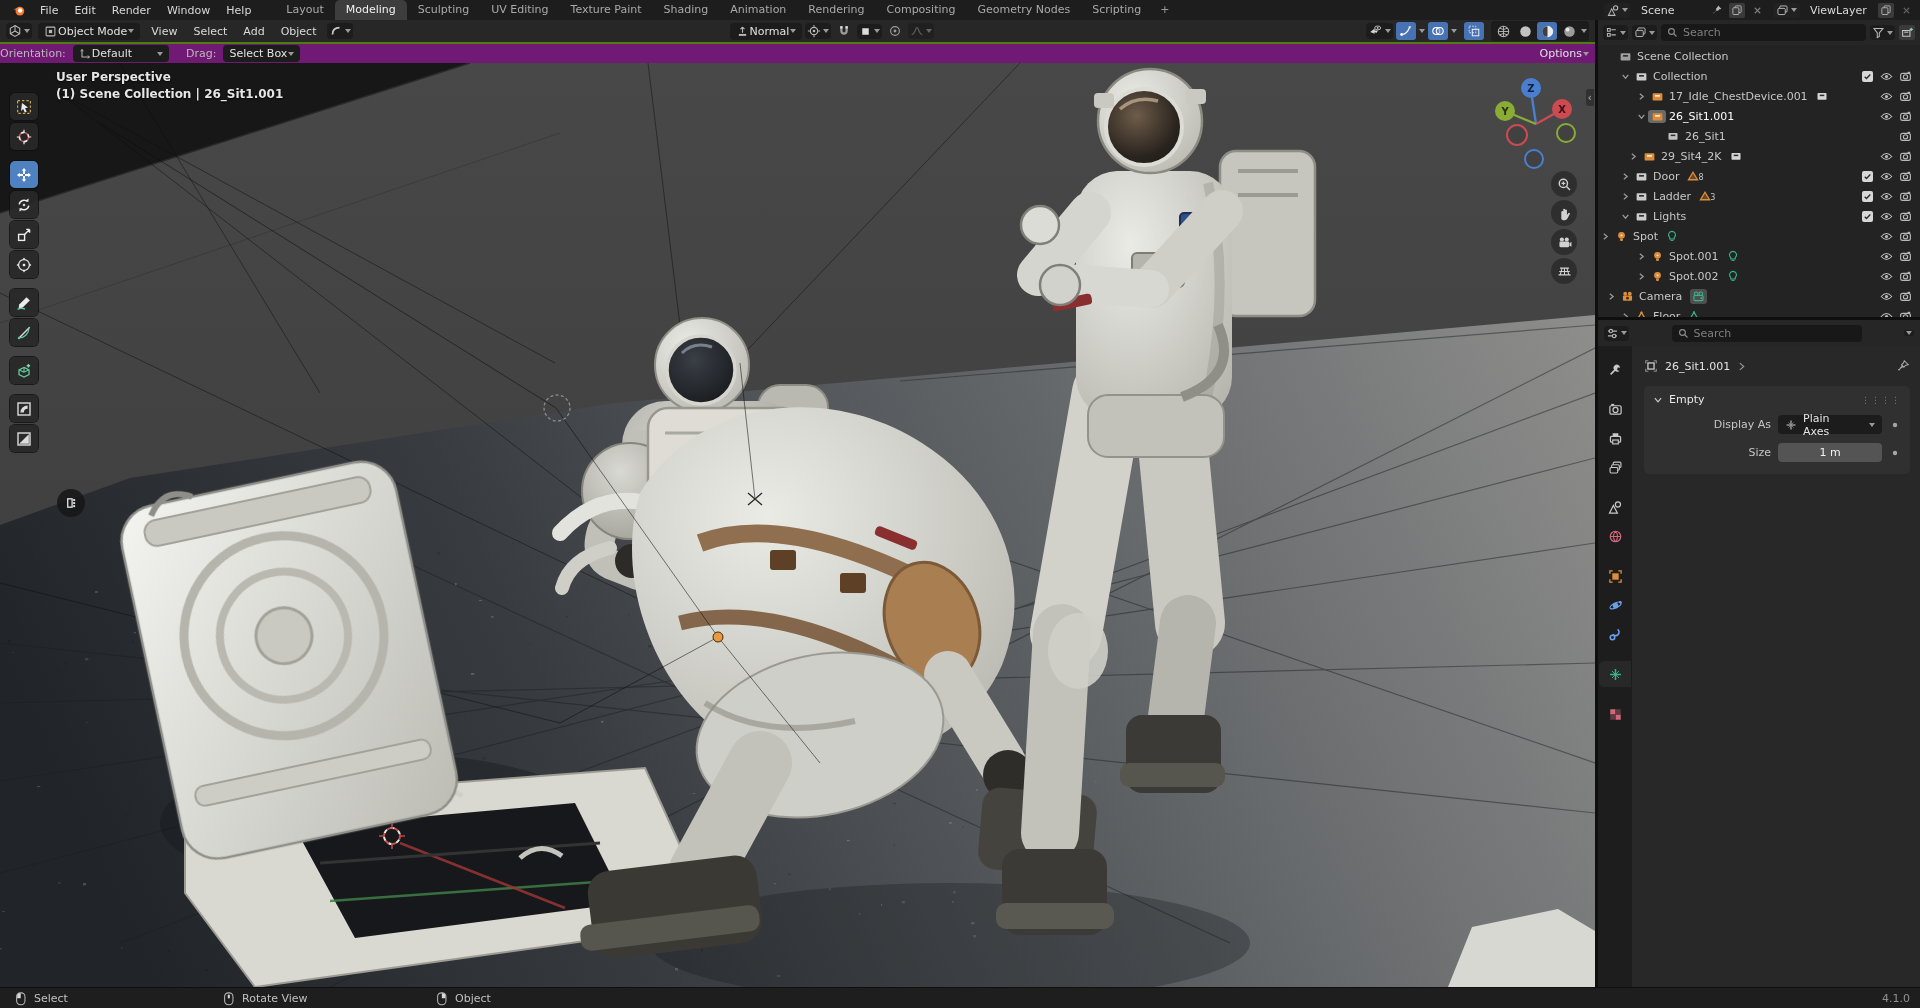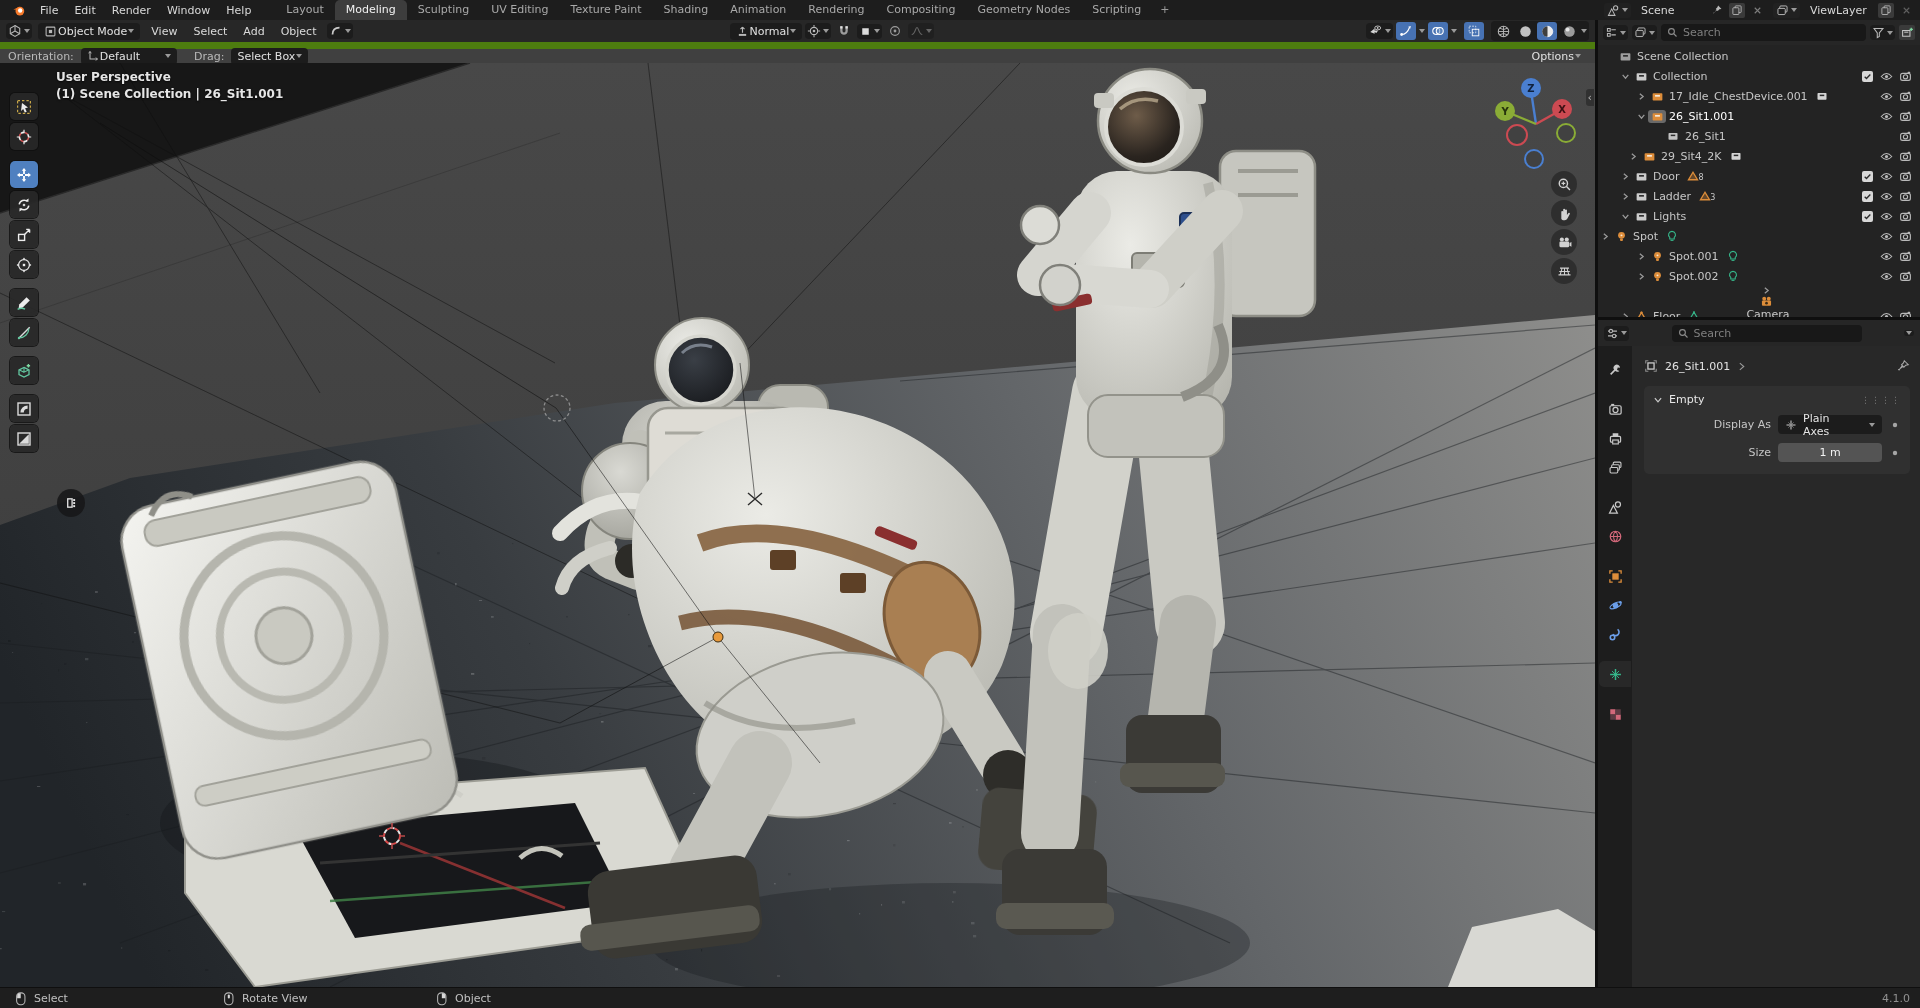--- a/index.html
+++ b/index.html
@@ -26,22 +26,22 @@
   .id-box { display:flex; align-items:center; gap:2px; background:#212121; border-radius:3px; padding:1px 3px; }
   .id-name { color:#d9d9d9; padding:0 6px; min-width:70px; }
   .mini-btn { width:16px; height:15px; display:flex; align-items:center; justify-content:center; border-radius:2px; }
   .mini-btn.dark { background:#3a3a3a; }
 
   
   .main { position:absolute; top:20px; bottom:21px; left:0; right:0; display:flex; }
   .vp { flex:1; min-width:0; display:flex; flex-direction:column; border-right:3px solid #0f0f0f; }
 
   .vp-header { height:22px; background:#272727; display:flex; align-items:center; padding:0 6px; gap:3px; }
-  .vp-tools  { height:21px; background:#404040; border-top:7px solid #4d7c0f;
-               display:flex; align-items:center; padding:0 8px; gap:7px; }
+  .vp-tools  { height:21px; background:#701a75; border-top:2px solid #4d7c0f;
+               display:flex; align-items:center; padding:0 0; gap:7px; }
   .hmenu { padding:2px 8px; color:#dadada; white-space:nowrap; }
   .lbl { color:#b9b9b9; }
   .dd { display:flex; align-items:center; gap:1px; background:#1c1c1c; border-radius:4px;
         height:17px; padding:0 6px; white-space:nowrap; color:#e0e0e0; }
   .chev { width:0; height:0; border-left:3.5px solid transparent; border-right:3.5px solid transparent;
           border-top:4px solid #9a9a9a; display:inline-block; }
   .icon-btn { min-width:20px; height:18px; display:flex; align-items:center; justify-content:center;
               border-radius:3px; gap:1px; padding:0 2px; }
   .icon-btn.active { background:#4772b3; }
   .seg { display:flex; align-items:center; background:#1c1c1c; border-radius:4px; padding:1px 2px; gap:2px; }
@@ -1283,21 +1283,21 @@
               </svg>
             </span>
             <span class="tgl">
               <svg width="13" height="13" viewBox="0 0 16 16">
                 <rect x="2" y="4.2" width="12" height="8.6" rx="2.4" fill="none" stroke="#b8b8b8" stroke-width="1.4"></rect>
                 <circle cx="8" cy="8.4" r="2.6" fill="none" stroke="#b8b8b8" stroke-width="1.4"></circle>
                 <rect x="10.6" y="2.2" width="3.2" height="2.2" rx=".8" fill="#b8b8b8"></rect>
               </svg>
             </span>
           </div>
-          <div class="ol-row" style="padding-left: 20px; flex-direction: column;">
+          <div class="ol-row" style="padding-left: 6px;">
             <span class="ol-exp">
               <svg width="9" height="9" viewBox="0 0 16 16">
                 <path d="M5 3l6 5-6 5" stroke="#9a9a9a" fill="none" stroke-width="2.2"></path>
               </svg>
             </span>
             <span class="ol-icon">
               <svg width="13" height="13" viewBox="0 0 16 16">
                 <circle cx="5.2" cy="4.6" r="2.4" fill="#dd8d3a"></circle>
                 <circle cx="10.8" cy="4.6" r="2.4" fill="#dd8d3a"></circle>
                 <rect x="2.4" y="6.8" width="11.2" height="6.4" rx="1.2" fill="#dd8d3a"></rect>

